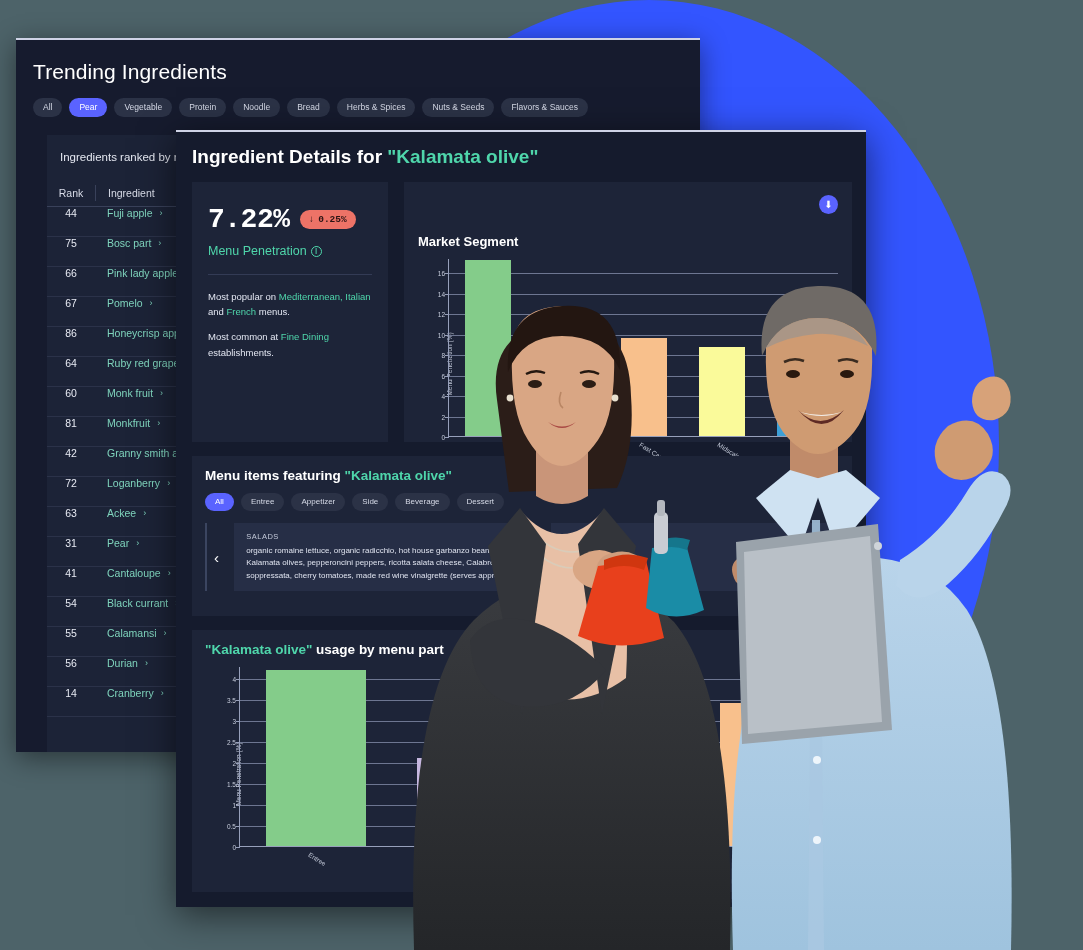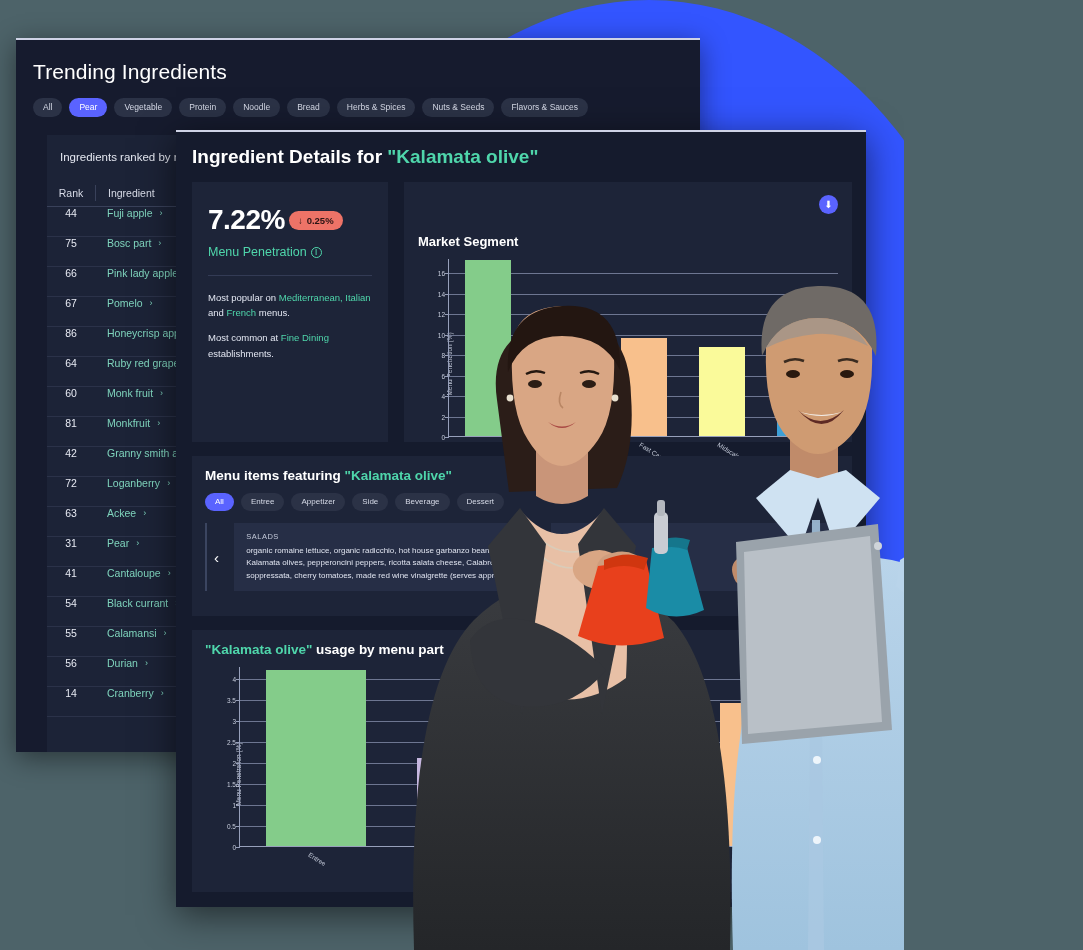--- a/index.html
+++ b/index.html
@@ -2,21 +2,21 @@
 <html><head>
 <meta charset="utf-8">
 <style>
   * { box-sizing: border-box; margin: 0; padding: 0; }
   html, body {
     width: 1083px; height: 950px;
     overflow: hidden;
     font-family: "Liberation Sans", sans-serif;
     background: #4d6369;
   }
-  #stage { position: relative; width: 904px; height: 950px; overflow: hidden; }
+  #stage { position: relative; width: 1083px; height: 950px; overflow: hidden; }
 
   
   .blue-circle {
     position: absolute;
     left: 299px; top: 0px;
     width: 700px; height: 890px;
     border-radius: 50%;
     background: #3355ff;
   }
 
@@ -96,21 +96,21 @@
   }
   .d-title .hl { color: #4fd6ab; }
 
   .d-row1 { display: flex; gap: 16px; padding: 14px 14px 0 16px; }
 
   .card-pen {
     width: 206px; height: 260px;
     background: #1d2438;
     padding: 22px 16px 0 16px;
   }
-  .pen-line { display: flex; align-items: center; gap: 4px; }
+  .pen-line { display: flex; align-items: center; gap: 10px; font-family: Liberation Mono, monospace; }
   .pen-val { font-size: 28px; font-weight: 700; color: #ffffff; letter-spacing: -.5px; }
   .pen-badge {
     background: #ed7367; color: #2a1414;
     font-size: 9.5px; font-weight: 700;
     border-radius: 11px; padding: 4px 9px;
     display: flex; align-items: center; gap: 4px;
   }
   .pen-sub { color: #4fd6ab; font-size: 12.5px; margin-top: 9px; display:flex; align-items:center; gap:4px;}
   .pen-info { font-size: 10px; border:1px solid #4fd6ab; border-radius:50%; width:11px; height:11px; display:inline-flex; align-items:center; justify-content:center; line-height:1;}
   .pen-desc { color: #e2e6f1; font-size: 9.5px; margin-top: 16px; line-height: 1.5; }

